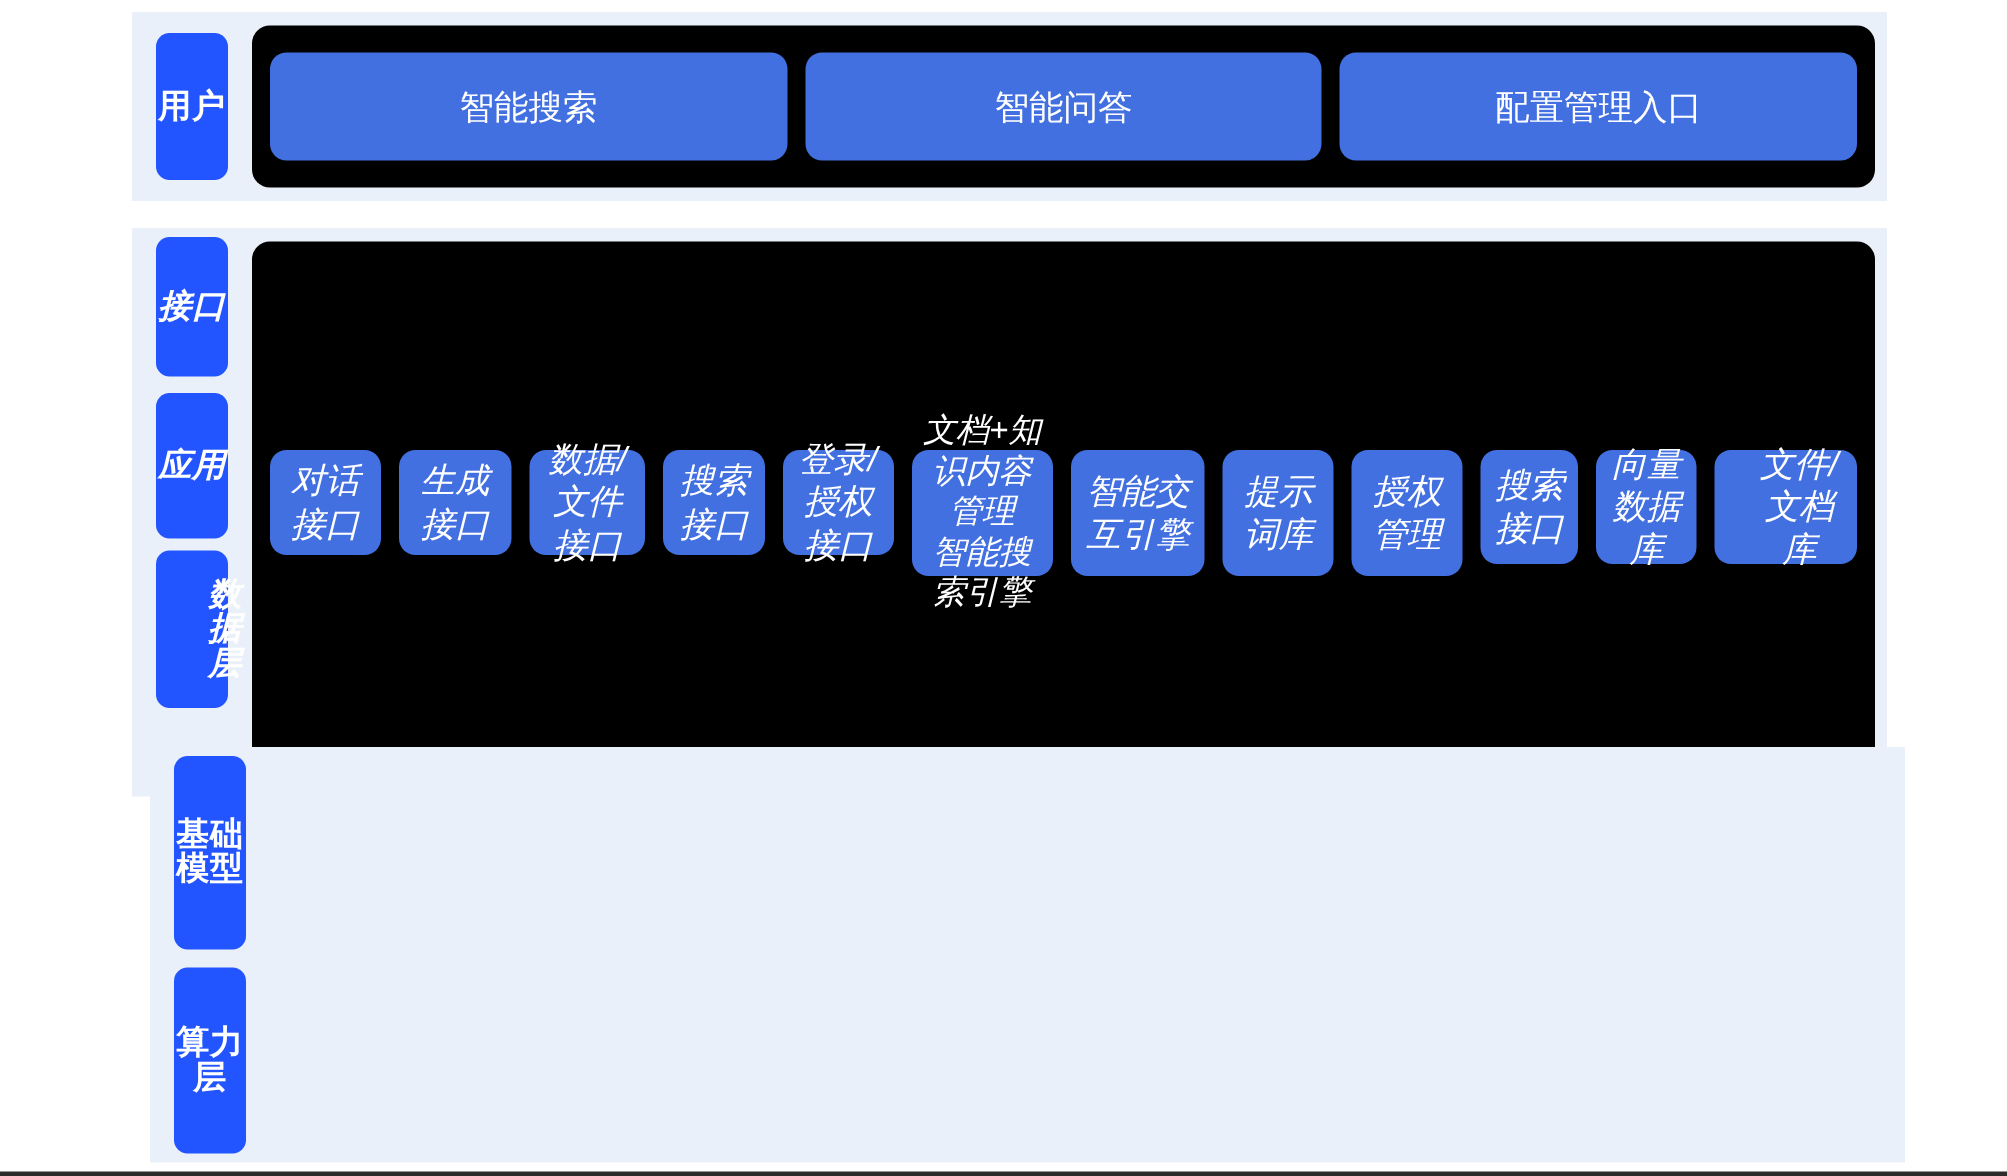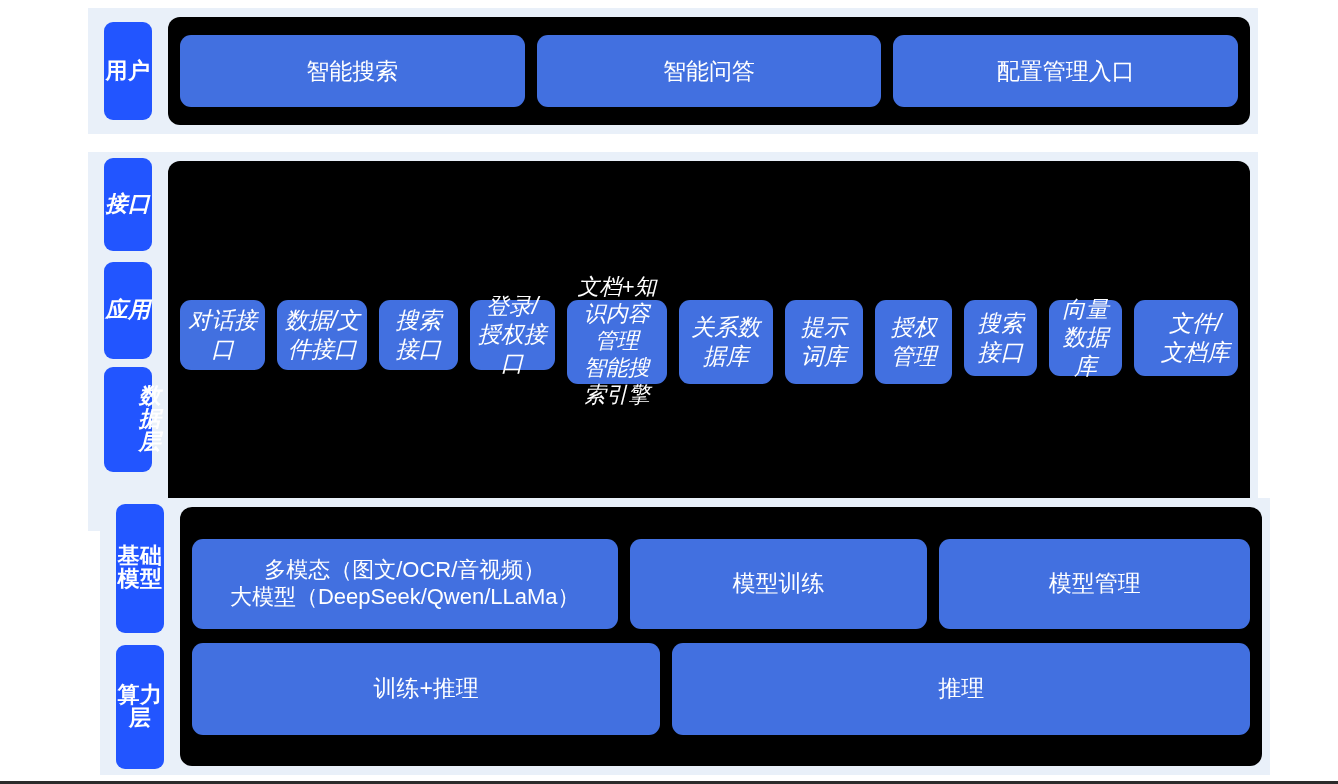--- a/index.html
+++ b/index.html
@@ -174,29 +174,30 @@
       </div>
       <div class="tab-slot" style="height:111px;">
         <div class="tab" style="height:105px;padding-left:44px;">数据层</div>
       </div>
     </div>
     <div class="content-card">
       <div class="stack-middle">
 
         <div class="box-row row-interface">
           <div class="box" style="flex:1.02 1 0;">对话接口</div>
+          <div class="box" style="flex:1.05 1 0;">生成接口</div>
           <div class="box" style="flex:1.08 1 0;">数据/文件接口</div>
           <div class="box" style="flex:0.92 1 0;text-align:center;">搜索接口</div>
           <div class="box" style="flex:1.02 1 0;">登录/授权接口</div>
         </div>
 
         <div class="box-row row-app">
           <div class="box txt-small" style="flex:1.36 1 0;">文档+知识内容管理
 智能搜索引擎</div>
-          <div class="box" style="flex:1.28 1 0;">关系数据库</div>
+          <div class="box" style="flex:1.28 1 0;">智能交互引擎</div>
           <div class="box" style="flex:1.02 1 0;">提示词库</div>
           <div class="box" style="flex:1.02 1 0;">授权管理</div>
         </div>
 
         <div class="box-row row-data">
           <div class="box" style="flex:1 1 0;">搜索接口</div>
           <div class="box" style="flex:1.02 1 0;">向量数据库</div>
           <div class="box" style="flex:1.22 1 0;padding-left:24px;">文件/文档库</div>
         </div>
 
@@ -206,33 +207,16 @@
 
   <div class="panel panel-base">
     <div class="tab-col">
       <div class="tab-slot" style="height:140px;">
         <div class="tab" style="height:129px;">基础模型</div>
       </div>
       <div class="tab-slot" style="height:137px;">
         <div class="tab" style="height:124px;">算力层</div>
       </div>
     </div>
-    <div class="content-card">
-      <div class="stack-base">
-
-        <div class="box-row row-model">
-          <div class="box txt-small" style="flex:1.62 1 0;">多模态（图文/OCR/音视频）
-大模型（DeepSeek/Qwen/LLaMa）</div>
-          <div class="box" style="flex:1.12 1 0;">模型训练</div>
-          <div class="box" style="flex:1.17 1 0;">模型管理</div>
-        </div>
-
-        <div class="box-row row-compute">
-          <div class="box" style="flex:1 1 0;">训练+推理</div>
-          <div class="box" style="flex:1.24 1 0;">推理</div>
-        </div>
-
-      </div>
-    </div>
   </div>
 
   <div class="slide-edge"></div>
 </div>
 
 </body></html>

